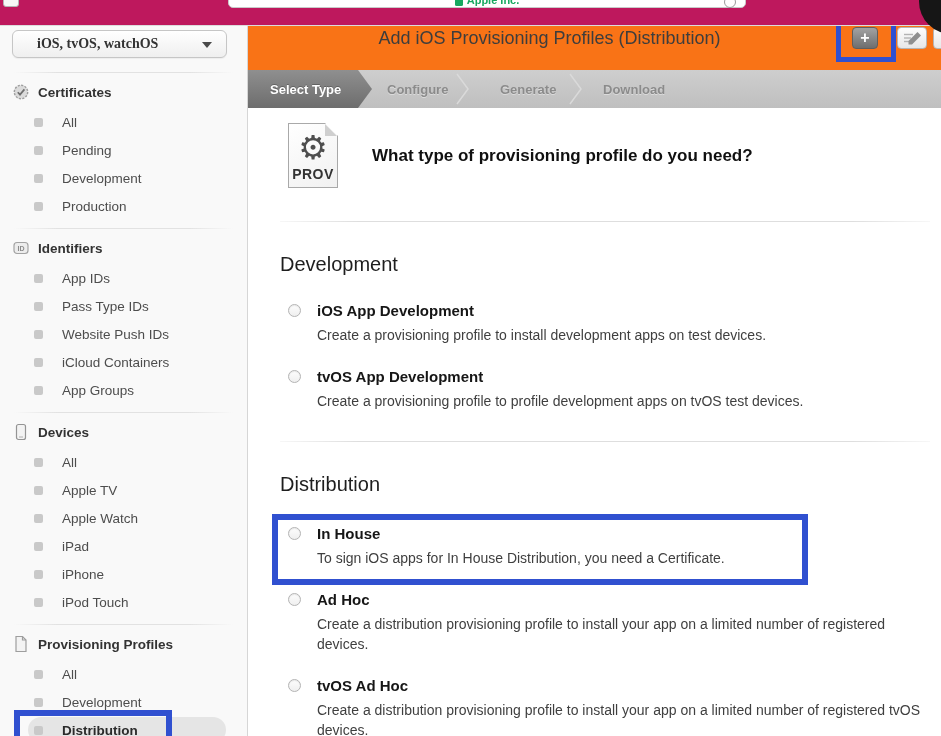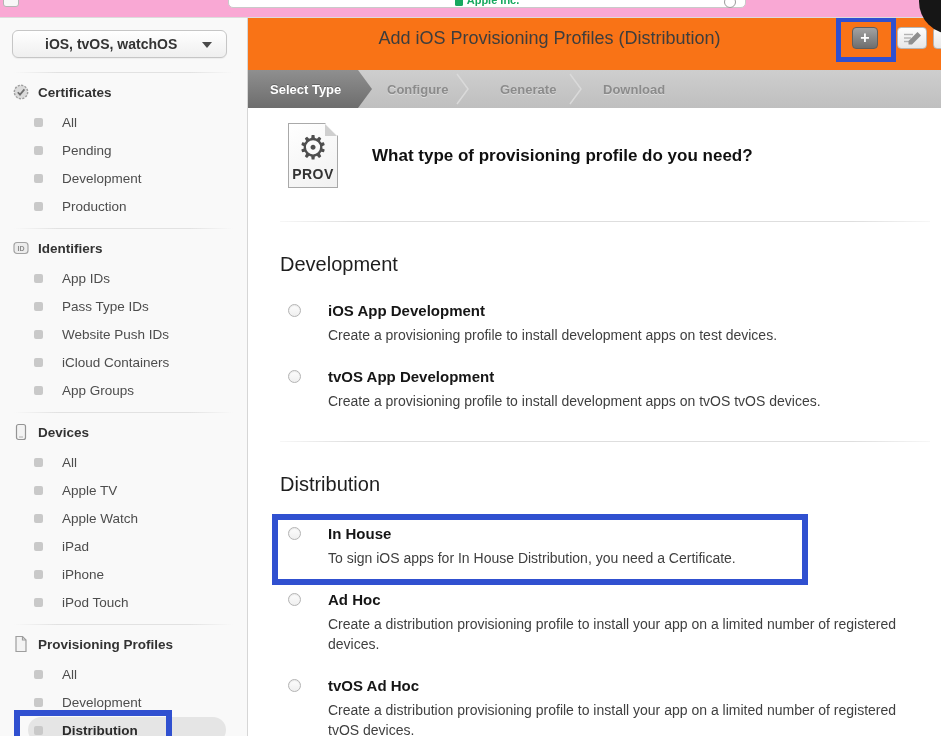--- a/index.html
+++ b/index.html
@@ -2,33 +2,33 @@
 <html><head>
 <meta charset="utf-8">
 <style>
   * { margin:0; padding:0; box-sizing:border-box; }
   html,body { width:941px; height:736px; }
   body {
     position:relative; overflow:hidden; background:#fff;
     font-family:"Liberation Sans", sans-serif; -webkit-font-smoothing:antialiased;
   }
   
-  .browser-strip { position:absolute; left:0; top:0; width:941px; height:18px; background:#f9a8d4; border-bottom:1px solid #dcdcdc; z-index:40; }
+  .browser-strip { position:absolute; left:0; top:0; width:941px; height:26px; background:#be185d; border-bottom:1px solid #dcdcdc; z-index:40; }
   .toolbar-btn-left { position:absolute; left:3px; top:-8px; width:16px; height:15px; border:1px solid #b5b5b5; border-radius:3px; background:#f7f7f7; }
   .addr-field { position:absolute; left:228px; top:-19px; width:518px; height:27px; border:1px solid #c9c9c9; border-radius:5px; background:#fff; }
   .site-badge { position:absolute; left:0; right:0; bottom:1px; display:flex; justify-content:center; align-items:flex-end; gap:4px; color:#16a95f; font-size:11px; font-weight:bold; }
   .lock-glyph { display:inline-block; width:8px; height:7px; background:#16a95f; border-radius:1.5px; }
   .reload-glyph { position:absolute; right:9px; top:14px; width:12px; height:12px; border:1.5px solid #9b9b9b; border-radius:50%; background:#fff; }
   
   .corner-circle { position:absolute; left:919px; top:-31px; width:65px; height:65px; border-radius:50%; background:#161616; z-index:60; }
   
   .sidebar { position:absolute; left:0; top:10px; width:248px; bottom:0; background:#f9f9f9; border-right:1px solid #d6d6d6; z-index:10; }
   .platform-select { position:relative; margin:20px 12px 0 12px; width:215px; height:28px; border:1px solid #c6c6c6; border-radius:6px;
-    background:linear-gradient(#ffffff,#efefef); display:flex; align-items:center; padding-left:32px;
-    font-size:14px; font-weight:bold; color:#333; box-shadow:0 1px 1px rgba(0,0,0,.05); cursor:default; }
+    background:linear-gradient(#ffffff,#efefef); display:flex; align-items:center; padding-left:24px;
+    font-size:14px; font-weight:bold; color:#333; box-shadow:0 1px 1px rgba(0,0,0,.05); cursor:default;font-family:Liberation Serif, serif; }
   .caret-down { position:absolute; right:14px; top:11px; width:0; height:0; border-left:5px solid transparent; border-right:5px solid transparent; border-top:6px solid #4a4a4a; }
   .side-hr { height:1px; margin:14px 14px 0 14px; background:linear-gradient(to right, rgba(0,0,0,0), #e2e2e2 20%, #e2e2e2 80%, rgba(0,0,0,0)); }
   .nav-section { margin-top:7px; }
   .nav-header { height:24px; display:flex; align-items:center; gap:8px; padding-left:12px; font-size:13.5px; font-weight:bold; color:#333; }
   .nav-header svg { flex:0 0 auto; }
   .nav-items { padding-top:4px; }
   .nav-item { height:28px; display:flex; align-items:center; gap:19px; padding-left:34px; font-size:13.5px; color:#4d4d4d; cursor:pointer; }
   .bullet { width:9px; height:9px; border-radius:2px; background:#c9c9c9; flex:0 0 auto; }
   .nav-item.selected { position:relative; margin:1px 21px 1px 28px; padding-left:6px; height:26px; background:#e5e5e5; border-radius:13px; font-weight:bold; color:#2b2b2b; }
   .annot-side { position:absolute; left:-14px; top:-7px; width:158px; height:46px; border:6px solid #3050d0; pointer-events:none; }
@@ -57,21 +57,21 @@
   .prov-page { position:relative; width:50px; height:65px; border:1px solid #a9a9a9; background:linear-gradient(150deg,#ffffff,#f1f1f1);
     display:flex; flex-direction:column; align-items:center; justify-content:flex-end; }
   .prov-page .fold-cover { position:absolute; top:-1px; right:-1px; width:0; height:0; border-top:13px solid #ffffff; border-left:13px solid transparent; }
   .prov-page .fold-under { position:absolute; top:-1px; right:-1px; width:0; height:0; border-bottom:12px solid #cfcfcf; border-right:12px solid transparent; transform:translate(-1px,1px); }
   .prov-gear { font-size:33px; line-height:33px; color:#4e4e4e; margin-bottom:2px; }
   .prov-label { font-size:14px; font-weight:bold; color:#333; margin-bottom:5px; letter-spacing:.5px; }
   .question { font-size:17px; font-weight:bold; color:#101010; }
   .fade-hr { height:1px; background:linear-gradient(to right, rgba(0,0,0,.03), #dedede 12%, #dedede 88%, rgba(0,0,0,.03)); }
   .hr1 { margin-top:33px; } .hr2 { margin-top:30px; }
   .group-heading { margin-top:31px; font-size:20px; font-weight:400; color:#1e1e1e; }
-  .option { position:relative; display:flex; gap:27px; padding-left:8px; }
+  .option { position:relative; display:flex; gap:16px; padding-left:8px; }
   .opt-1 { margin-top:26px; } .opt-gap { margin-top:23px; } .opt-inhouse { margin-top:29px; }
   .radio { width:13px; height:13px; margin-top:2px; border:1px solid #b4b4b4; border-radius:50%;
     background:linear-gradient(#fdfdfd,#efefef); box-shadow:inset 0 1px 1px rgba(0,0,0,.08); flex:0 0 auto; cursor:pointer; }
   .opt-text { max-width:618px; }
   .opt-title { font-size:15px; font-weight:bold; color:#161616; line-height:18px; }
   .opt-desc { margin-top:5px; font-size:14px; color:#3f3f3f; line-height:20px; }
   .annot-inhouse { position:absolute; left:-8px; top:-11px; width:536px; height:71px; border:6px solid #3050d0; pointer-events:none; }
 </style>
 </head>
 <body>
@@ -269,21 +269,21 @@
       <div class="opt-text">
         <div class="opt-title">iOS App Development</div>
         <div class="opt-desc">Create a provisioning profile to install development apps on test devices.</div>
       </div>
     </div>
 
     <div class="option opt-gap">
       <span class="radio"></span>
       <div class="opt-text">
         <div class="opt-title">tvOS App Development</div>
-        <div class="opt-desc">Create a provisioning profile to install development apps on tvOS tvOS devices.</div>
+        <div class="opt-desc">Create a provisioning profile to profile development apps on tvOS test devices.</div>
       </div>
     </div>
 
     <div class="fade-hr hr2"></div>
 
     <h2 class="group-heading">Distribution</h2>
 
     <div class="option opt-inhouse">
       <span class="radio"></span>
       <div class="opt-text">

